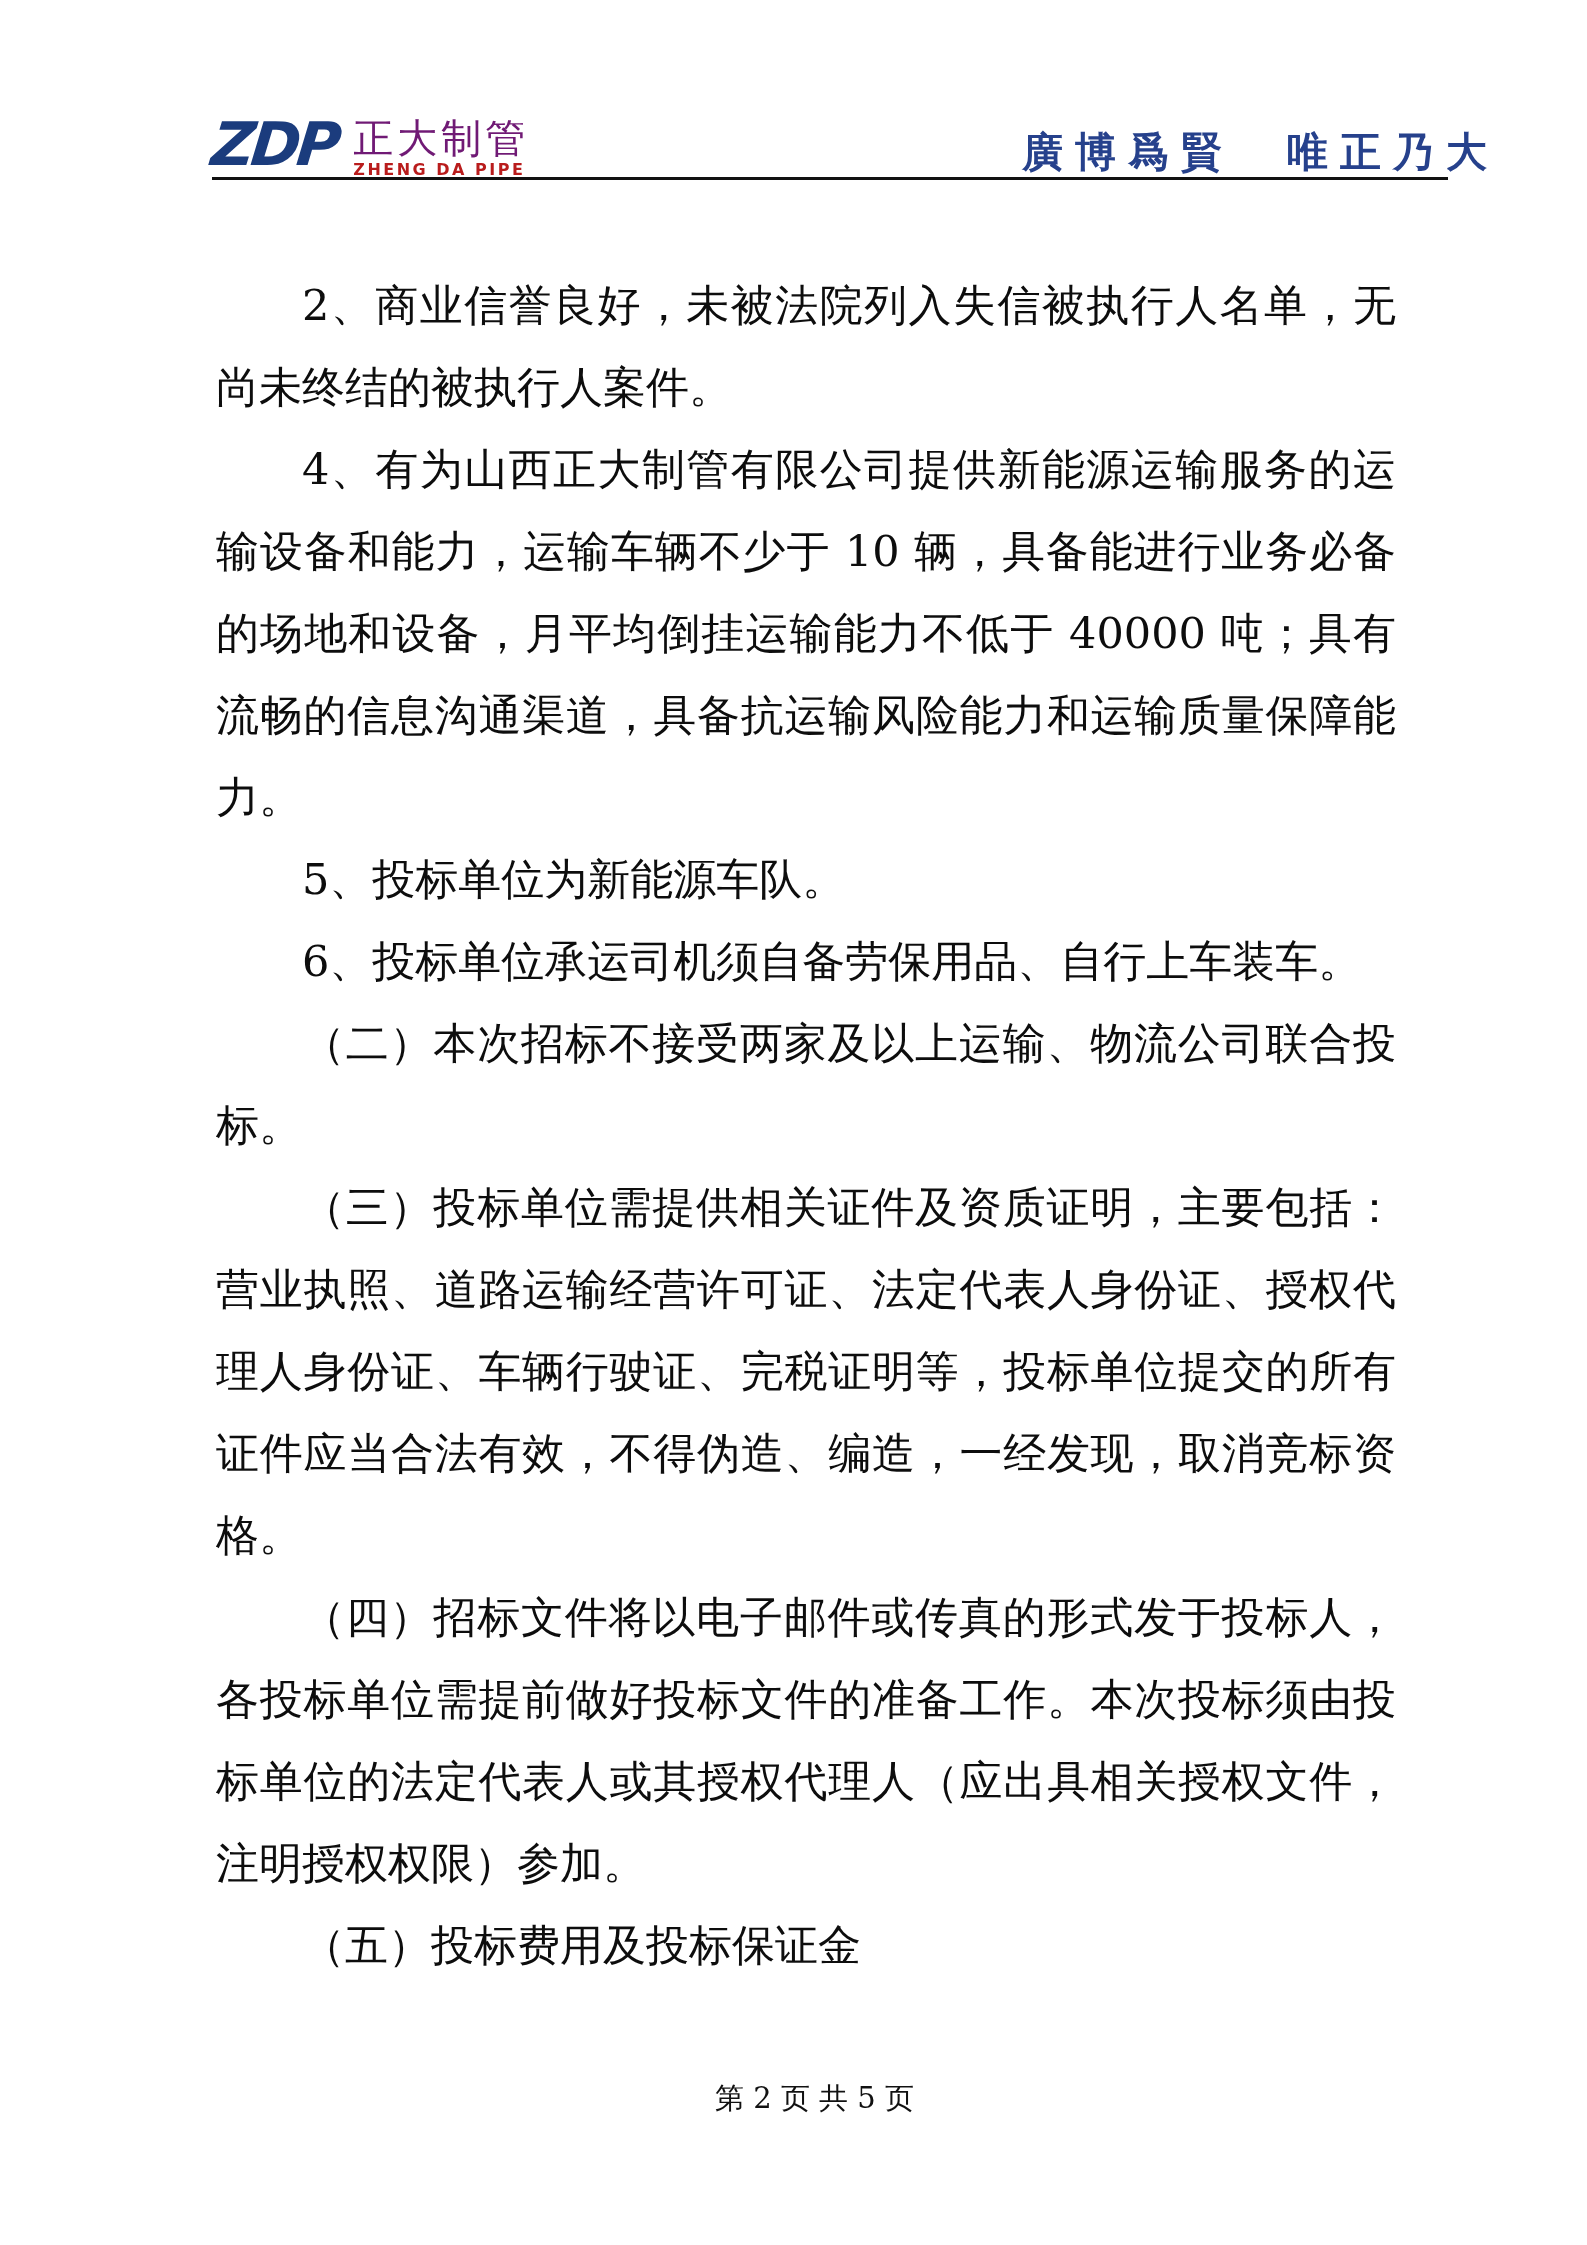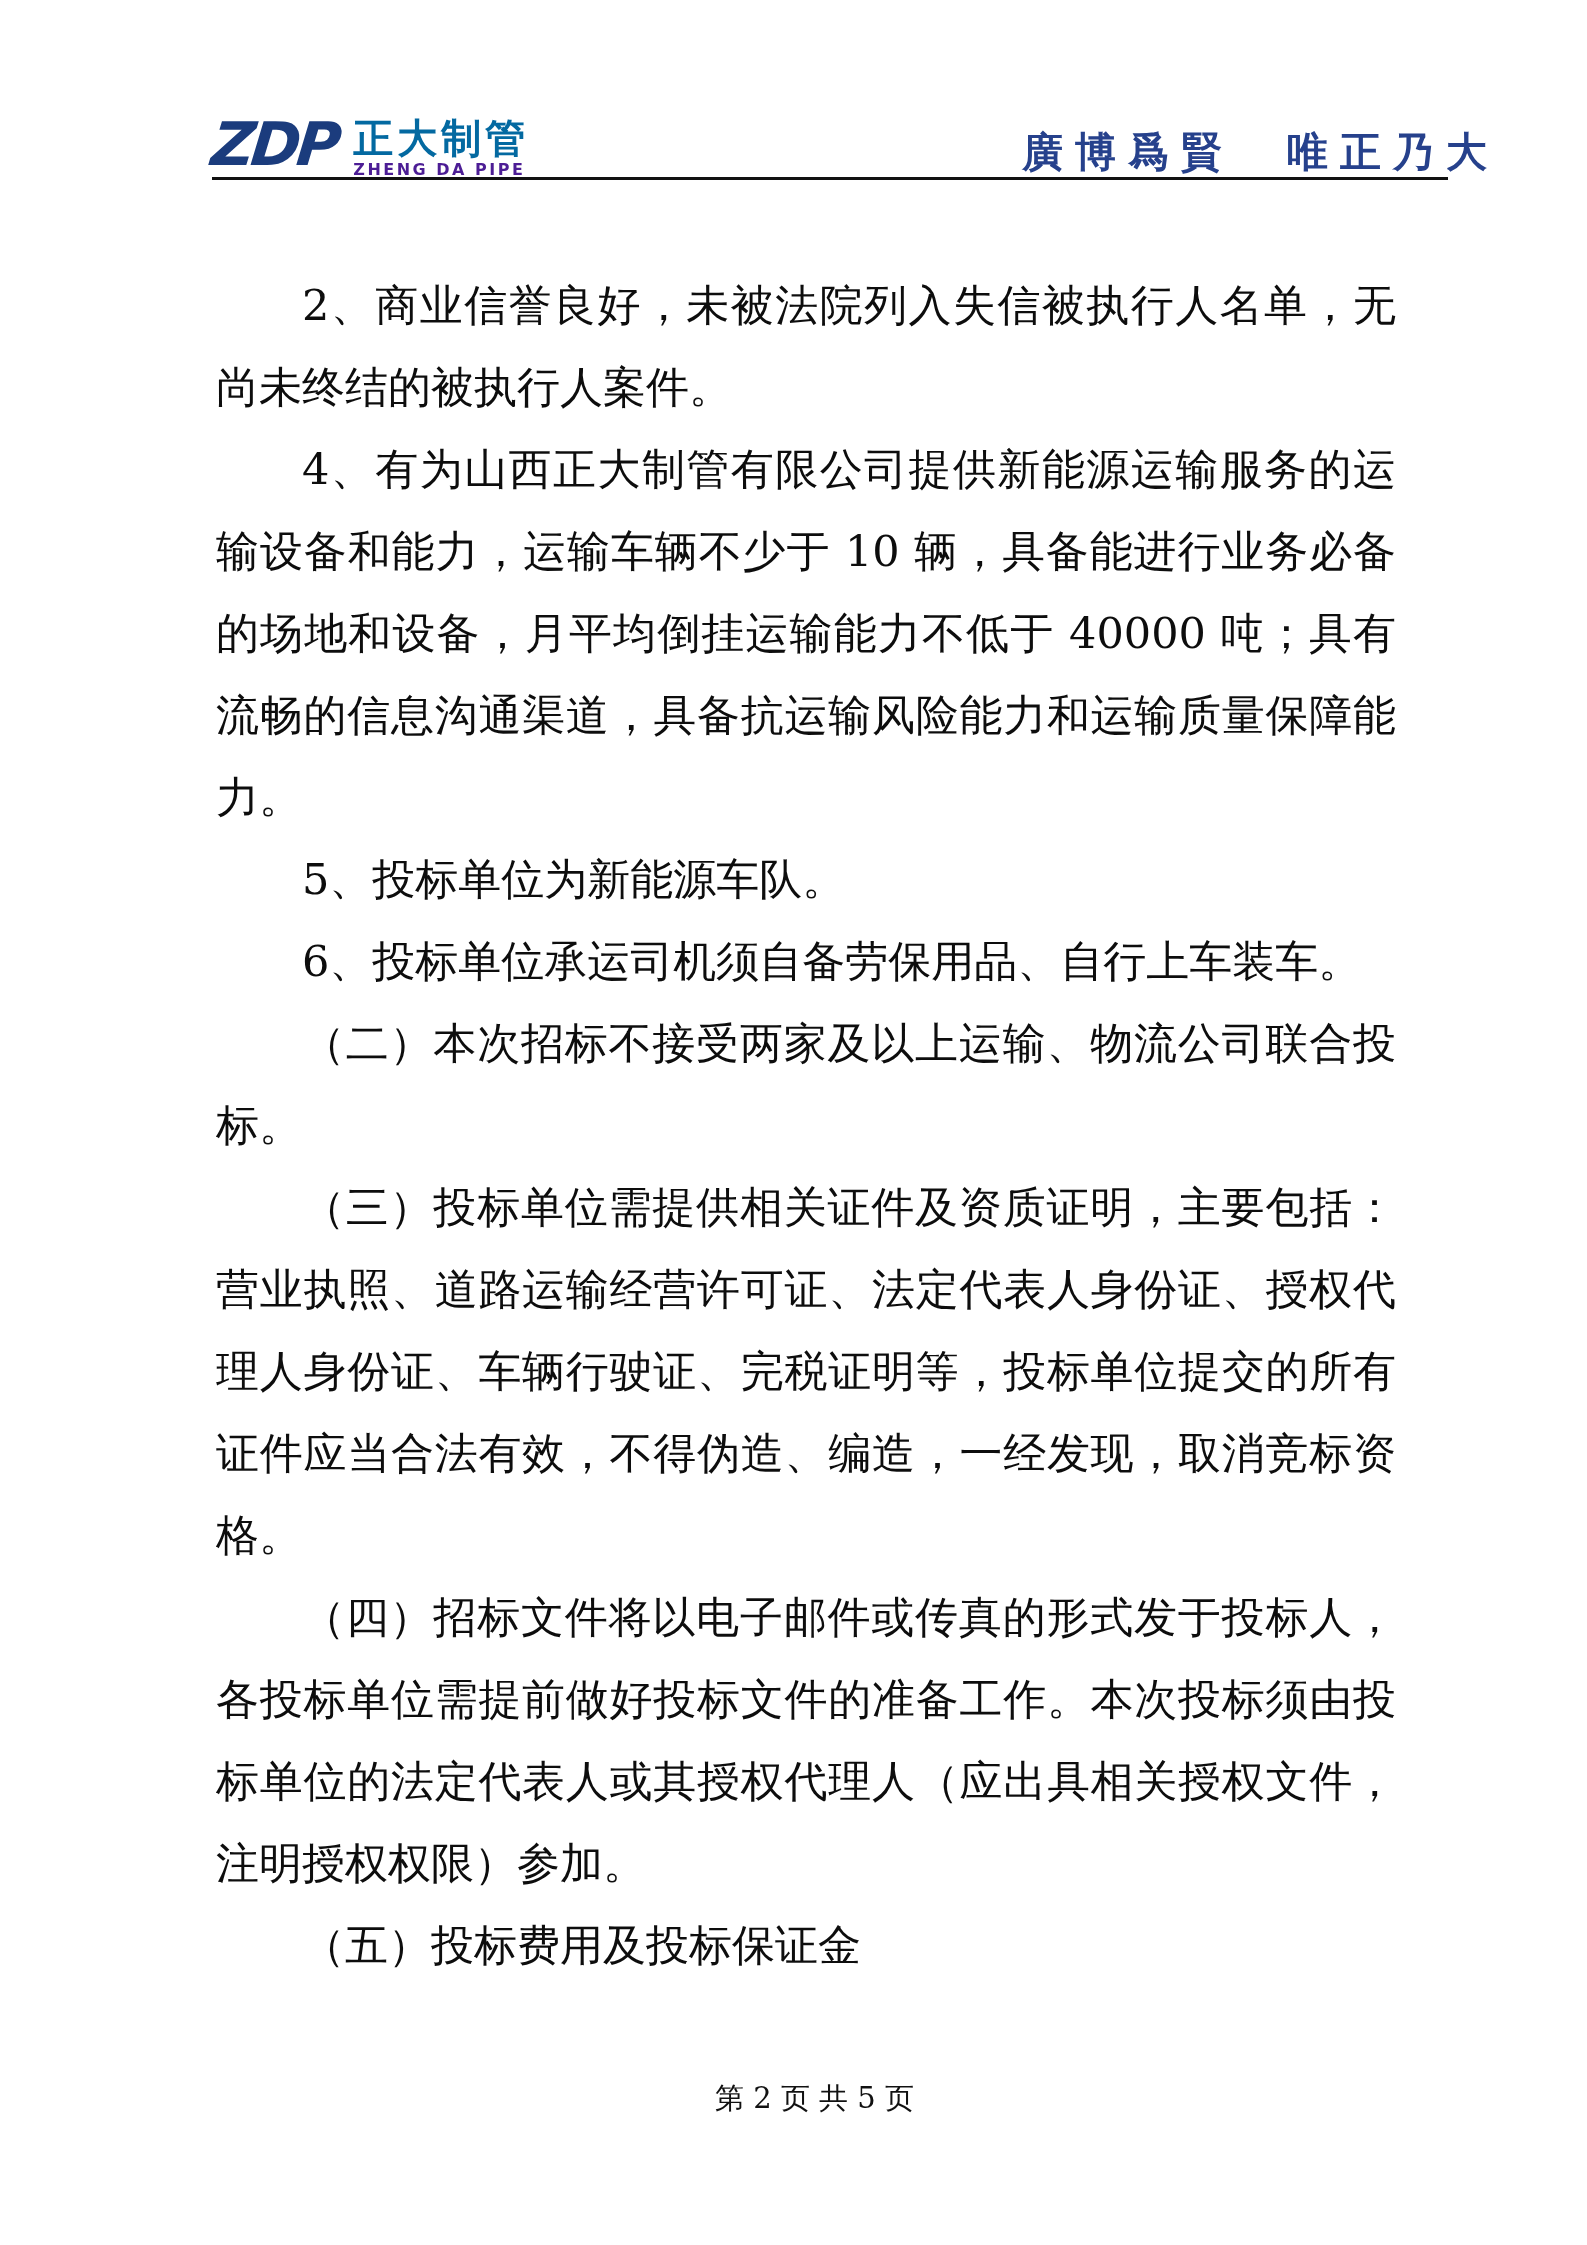--- a/index.html
+++ b/index.html
@@ -41,30 +41,30 @@
     transform: skewX(-6deg);
   }
   .logo-names {
     display: flex;
     flex-direction: column;
     font-family: "DejaVu Sans", "Liberation Sans", sans-serif;
   }
   .logo-cn {
     font-size: 40px;
     line-height: 40px;
-    font-weight: bold;
+    font-weight: normal;
     letter-spacing: 4px;
-    color: #0369a1;
+    color: #701a75;
   }
   .logo-en {
     font-size: 16px;
     line-height: 16px;
     font-weight: bold;
     letter-spacing: 2.5px;
-    color: #4c1d95;
+    color: #b91c1c;
     margin-top: 4px;
   }
   .slogan {
     position: absolute;
     left: 1022px;
     top: 134px;
     font-size: 41px;
     line-height: 36px;
     letter-spacing: 12px;
     color: #26418c;

